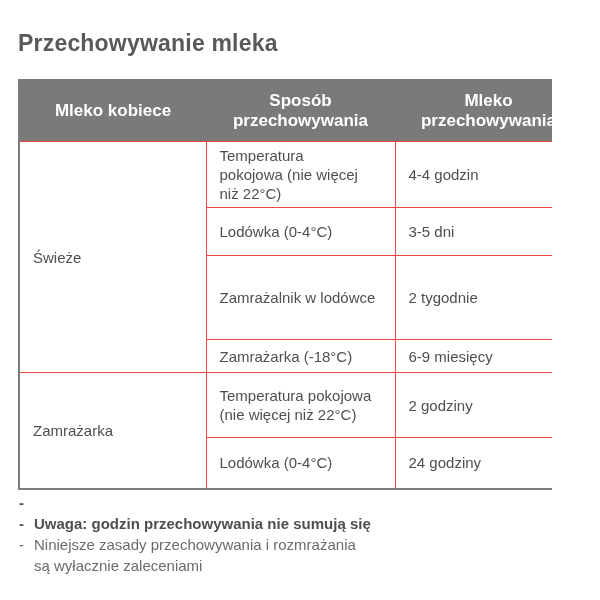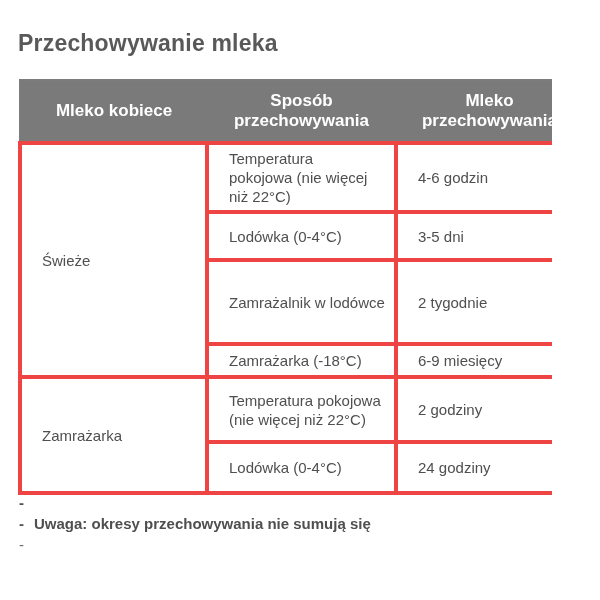--- a/index.html
+++ b/index.html
@@ -42,26 +42,26 @@
     font-weight: bold;
     line-height: 20px;
     text-align: center;
     vertical-align: middle;
     white-space: pre-line;
     border: none;
     padding: 0;
     height: 60px;
   }
   table.storage td {
-    border: 4px solid #ef4444;
+    border: 1px solid #ef4444;
     color: #4f4f4f;
     font-size: 15px;
     line-height: 19px;
     vertical-align: middle;
-    padding: 4px 8px 4px 20px;
+    padding: 4px 8px 4px 13px;
     background: #ffffff;
   }
   td.group-cell {
     font-size: 16px;
     color: #555555;
     margin-top: 13px;
   }
   td.method-cell {
     white-space: pre-line;
   }
@@ -112,21 +112,21 @@
         <th>Mleko
 przechowywania</th>
       </tr>
     </thead>
     <tbody>
       <tr class="r1">
         <td class="group-cell" rowspan="4">Świeże</td>
         <td class="method-cell">Temperatura
 pokojowa (nie więcej
 niż 22°C)</td>
-        <td class="duration-cell">4-6 godzin</td>
+        <td class="duration-cell">4-4 godzin</td>
       </tr>
       <tr class="r2">
         <td class="method-cell">Lodówka (0-4°C)</td>
         <td class="duration-cell">3-5 dni</td>
       </tr>
       <tr class="r3">
         <td class="method-cell">Zamrażalnik w lodówce</td>
         <td class="duration-cell">2 tygodnie</td>
       </tr>
       <tr class="r4">
@@ -145,20 +145,22 @@
       </tr>
     </tbody>
   </table>
 
   <div class="notes">
     <div class="note bold">
       <span class="dash">-</span>
     </div>
     <div class="note bold">
       <span class="dash">-</span>
-      <span class="note-text">Uwaga: okresy przechowywania nie sumują się</span>
+      <span class="note-text">Uwaga: godzin przechowywania nie sumują się</span>
     </div>
     <div class="note light">
       <span class="dash">-</span>
+      <span class="note-text">Niniejsze zasady przechowywania i rozmrażania
+są wyłacznie zaleceniami</span>
     </div>
   </div>
 
 </div>
 
 </body></html>

